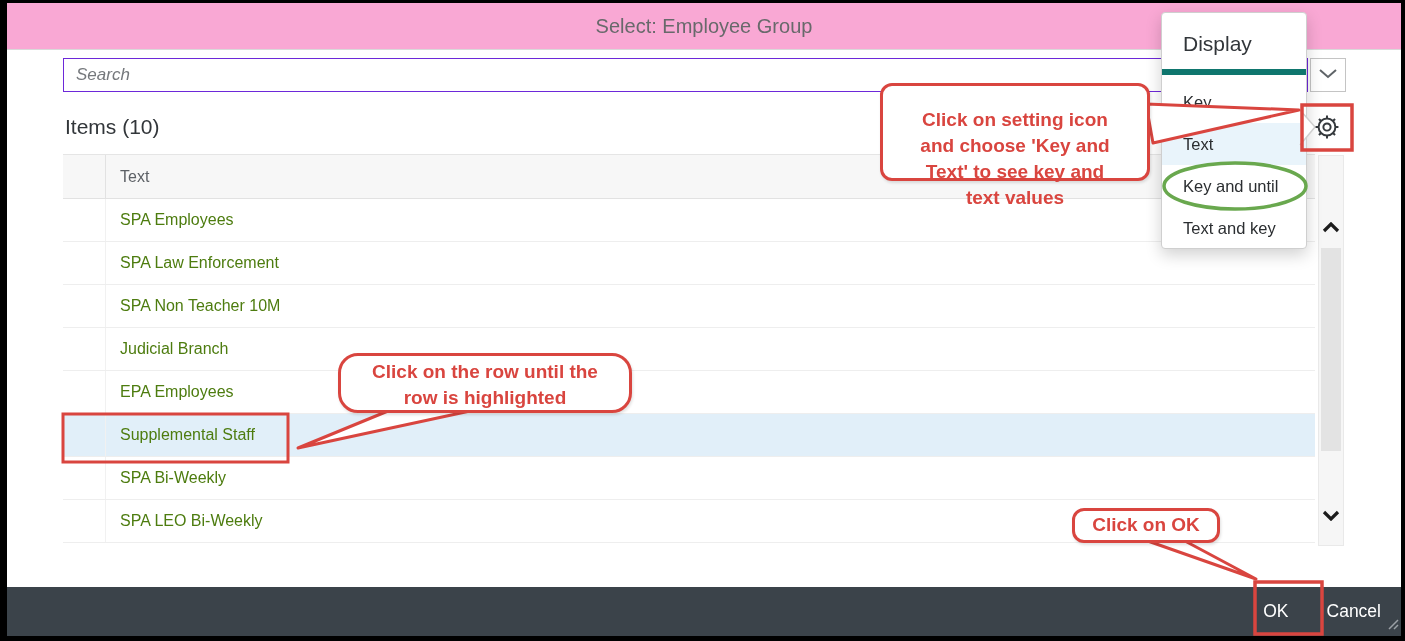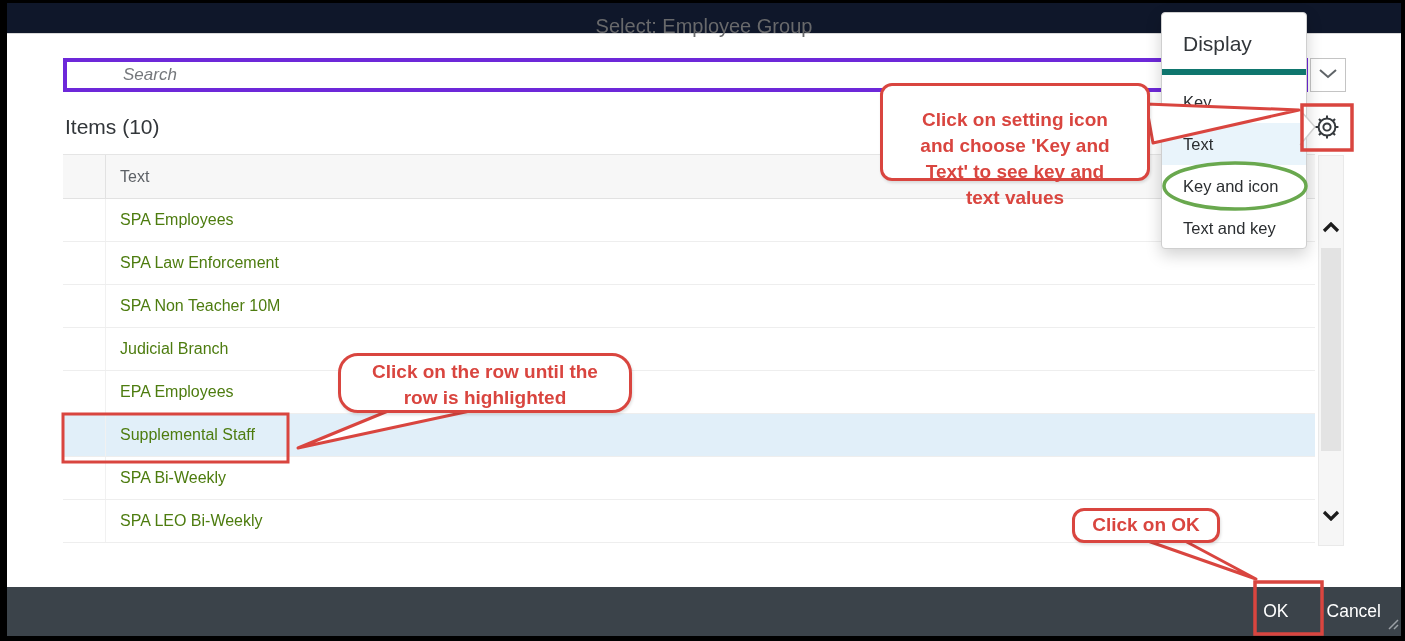--- a/index.html
+++ b/index.html
@@ -9,30 +9,30 @@
     position:relative;
     font-family:"Liberation Sans", sans-serif;
     overflow:hidden;
   }
   .dialog {
     position:absolute; left:7px; top:3px; width:1394px; height:633px;
     background:#ffffff; overflow:hidden;
   }
   
   .dlg-header {
-    position:absolute; left:0; top:0; width:100%; height:31px;
-    background:#0f172a; border-bottom:1px solid #d9d9d9;
+    position:absolute; left:0; top:0; width:100%; height:47px;
+    background:#f9a8d4; border-bottom:1px solid #d9d9d9;
   }
   .dlg-title {
     text-align:center; line-height:46px; font-size:20px; color:#68696b;
   }
   
   .search-wrap {
     position:absolute; left:56px; top:55px; width:1245px; height:34px;
-    border:4px solid #6d28d9; background:#fff;padding-left:44px;
+    border:1px solid #6d28d9; background:#fff;
   }
   .search-wrap input {
     width:100%; height:100%; border:none; outline:none;
     padding:0 12px; font-size:17px; color:#32363a;
     font-family:"Liberation Sans", sans-serif;
   }
   .search-wrap input::placeholder { color:#75787c; font-style:italic; opacity:1; }
   .search-dd-btn {
     position:absolute; left:1303px; top:55px; width:36px; height:34px;
     border:1px solid #c4c4c4; background:#fff;
@@ -221,21 +221,21 @@
           <path d="M13 4 L4 13 M13 9 L9 13" stroke="#9aa0a5" stroke-width="1.5"></path>
         </svg>
     </span>
   </div>
 
   <div class="popover">
     <div class="popover-title">Display</div>
     <div class="popover-items">
       <div class="popover-item">Key</div>
       <div class="popover-item highlighted">Text</div>
-      <div class="popover-item">Key and icon</div>
+      <div class="popover-item">Key and until</div>
       <div class="popover-item">Text and key</div>
     </div>
   </div>
   <span class="popover-arrow">
     <svg width="19" height="38" viewBox="0 0 19 38">
         <path d="M1 1 L16 18 L1 36" fill="#ffffff" stroke="#cfcfcf" stroke-width="1.5"></path>
       </svg>
   </span>
 
   <button class="gear-btn">

